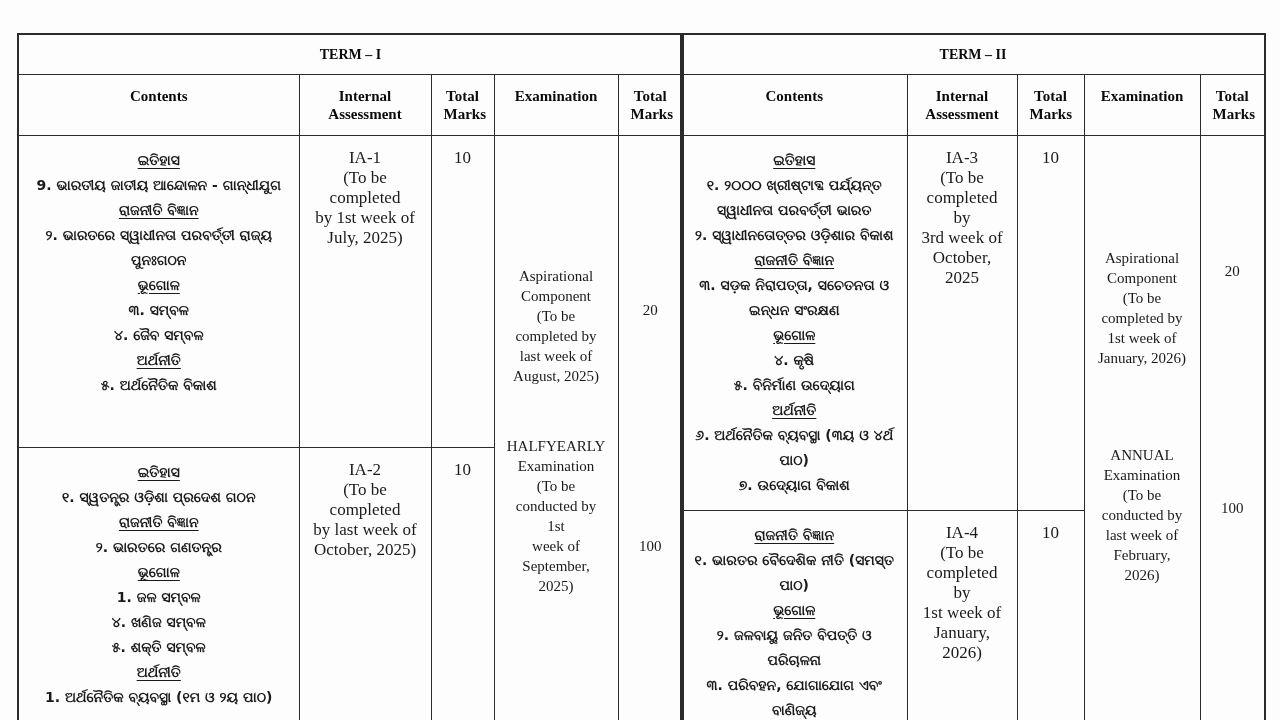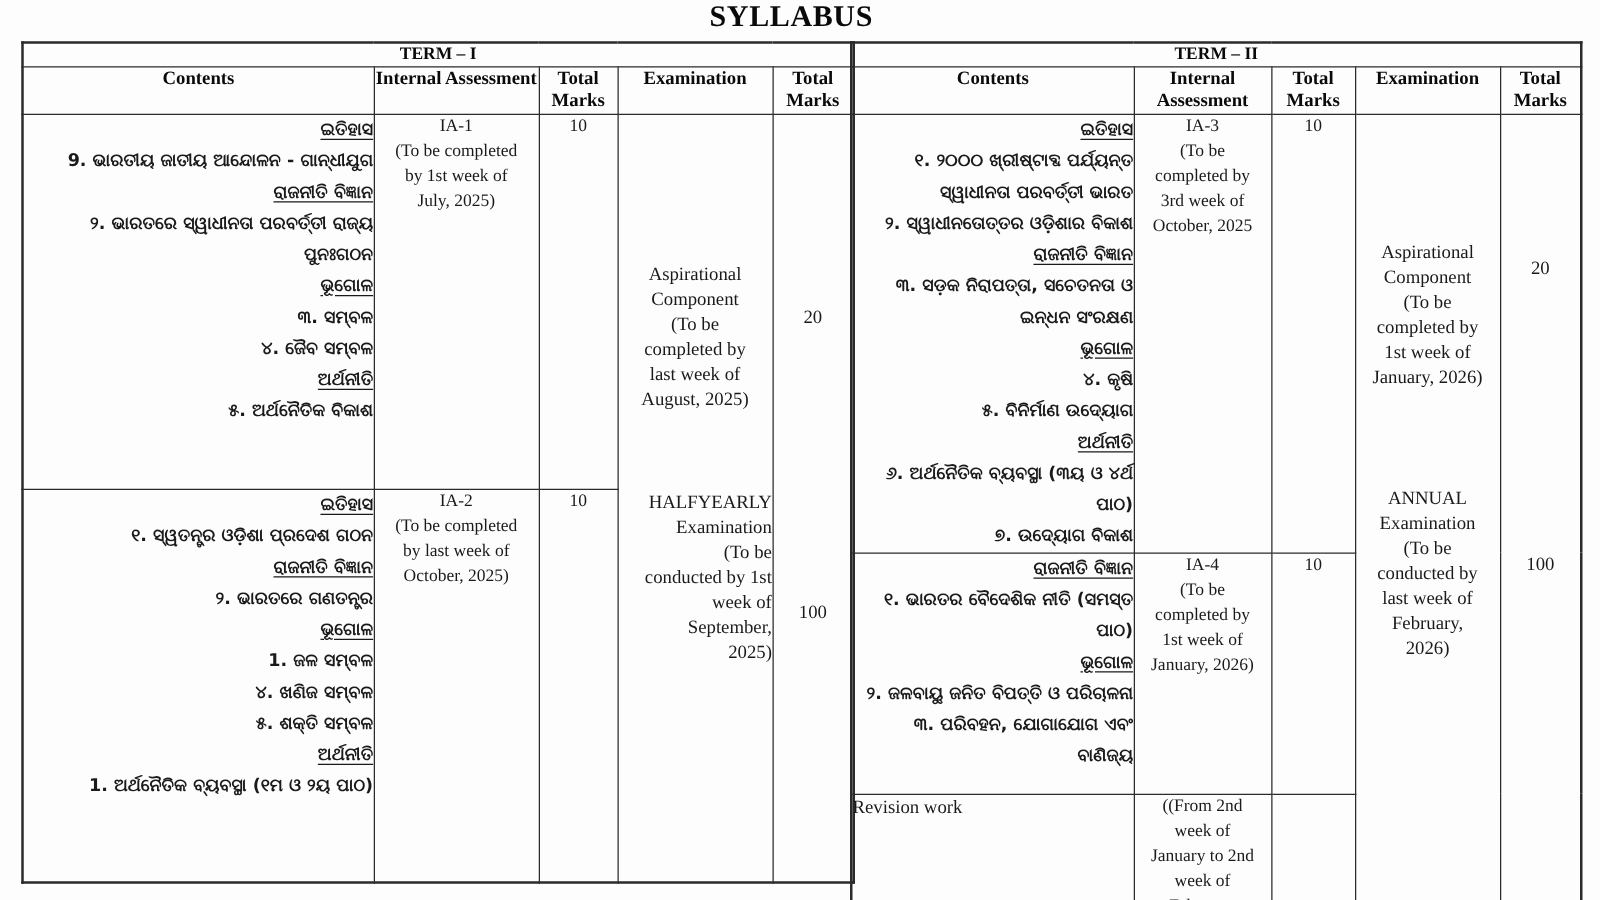--- a/index.html
+++ b/index.html
@@ -11,47 +11,47 @@
 
   .title {
     position:absolute; top:1px; left:0; width:1266px; text-align:center;
     font-size:24px; font-weight:bold; letter-spacing:0.5px; color:#0a0a0a;
   }
 
   table.term {
     position:absolute; top:33px; border-collapse:collapse; table-layout:fixed;
     border:2px solid #2b2b2b;
   }
-  table.term td, table.term th { border:1.5px solid #2b2b2b; padding:0; }
+  table.term td, table.term th { border:1.5px solid #2b2b2b; padding:12px; }
 
   #term1 { left:17px;  width:665px; height:670px; }
   #term2 { left:680px; width:584px; height:670px; }
 
   tr.term-band   { height:19px; }
   tr.col-headers { height:38px; }
 
   th.term-label {
     font-size:14px; font-weight:bold; text-align:center; vertical-align:middle;
     line-height:15px; color:#0a0a0a;
   }
   th.col {
     font-size:15px; font-weight:bold; vertical-align:top;
     line-height:18px; padding-top:2px; color:#0a0a0a;
   }
 
   td.contents {
-    vertical-align:top; text-align:right;
+    vertical-align:top; text-align:center;
     font-family:"DejaVu Sans", sans-serif; font-weight:bold;
     font-size:14px; line-height:25px; padding:4px 6px 2px 7px; color:#1a1a1a;
   }
   td.contents .cline { white-space:normal; }
   td.contents .u { text-decoration:underline; text-underline-offset:3px; }
 
   td.center-cell {
-    text-align:center; vertical-align:top; font-size:14px; line-height:20px;
+    text-align:center; vertical-align:top; font-size:17px; line-height:20px;
     white-space:pre-line; color:#1a1a1a;margin-left:28px;
   }
   td.revision-cell {
     vertical-align:top; text-align:left; font-size:15px; line-height:20px;
     padding:4px 6px; color:#1a1a1a;
   }
 
   
   .pt-ia1  { padding-top:92px; }
   .pt-tm1  { padding-top:96px; }
@@ -65,35 +65,34 @@
   .pt-r2c  { padding-top:26px; }
 
   td.span-cell { vertical-align:top; }
   .span-inner { position:relative; width:100%; height:613px; }
   .block {
     position:absolute; left:0; right:0; text-align:center;
     font-size:15px; line-height:20px; white-space:pre-line; color:#1a1a1a;
   }
   
   .t1-exam-b1  { top:118px; }
-  .t1-exam-b2  { top:300px;text-align:right; }
+  .t1-exam-b2  { top:288px; }
   .t1-marks-b1 { top:152px; }
   .t1-marks-b2 { top:388px; }
   
   .t2-exam-b1  { top:100px; }
   .t2-exam-b2  { top:297px; }
   .t2-marks-b1 { top:113px; }
   .t2-marks-b2 { top:350px; }
 </style>
 </head>
 <body>
 
 <div class="page">
 
-  <div class="title">SYLLABUS</div>
 
   <table class="term" id="term1">
     <colgroup>
       <col style="width:281px">
         <col style="width:132px">
         <col style="width:63px">
       <col style="width:124px">
         <col style="width:65px">
     </colgroup>
     <tbody>

